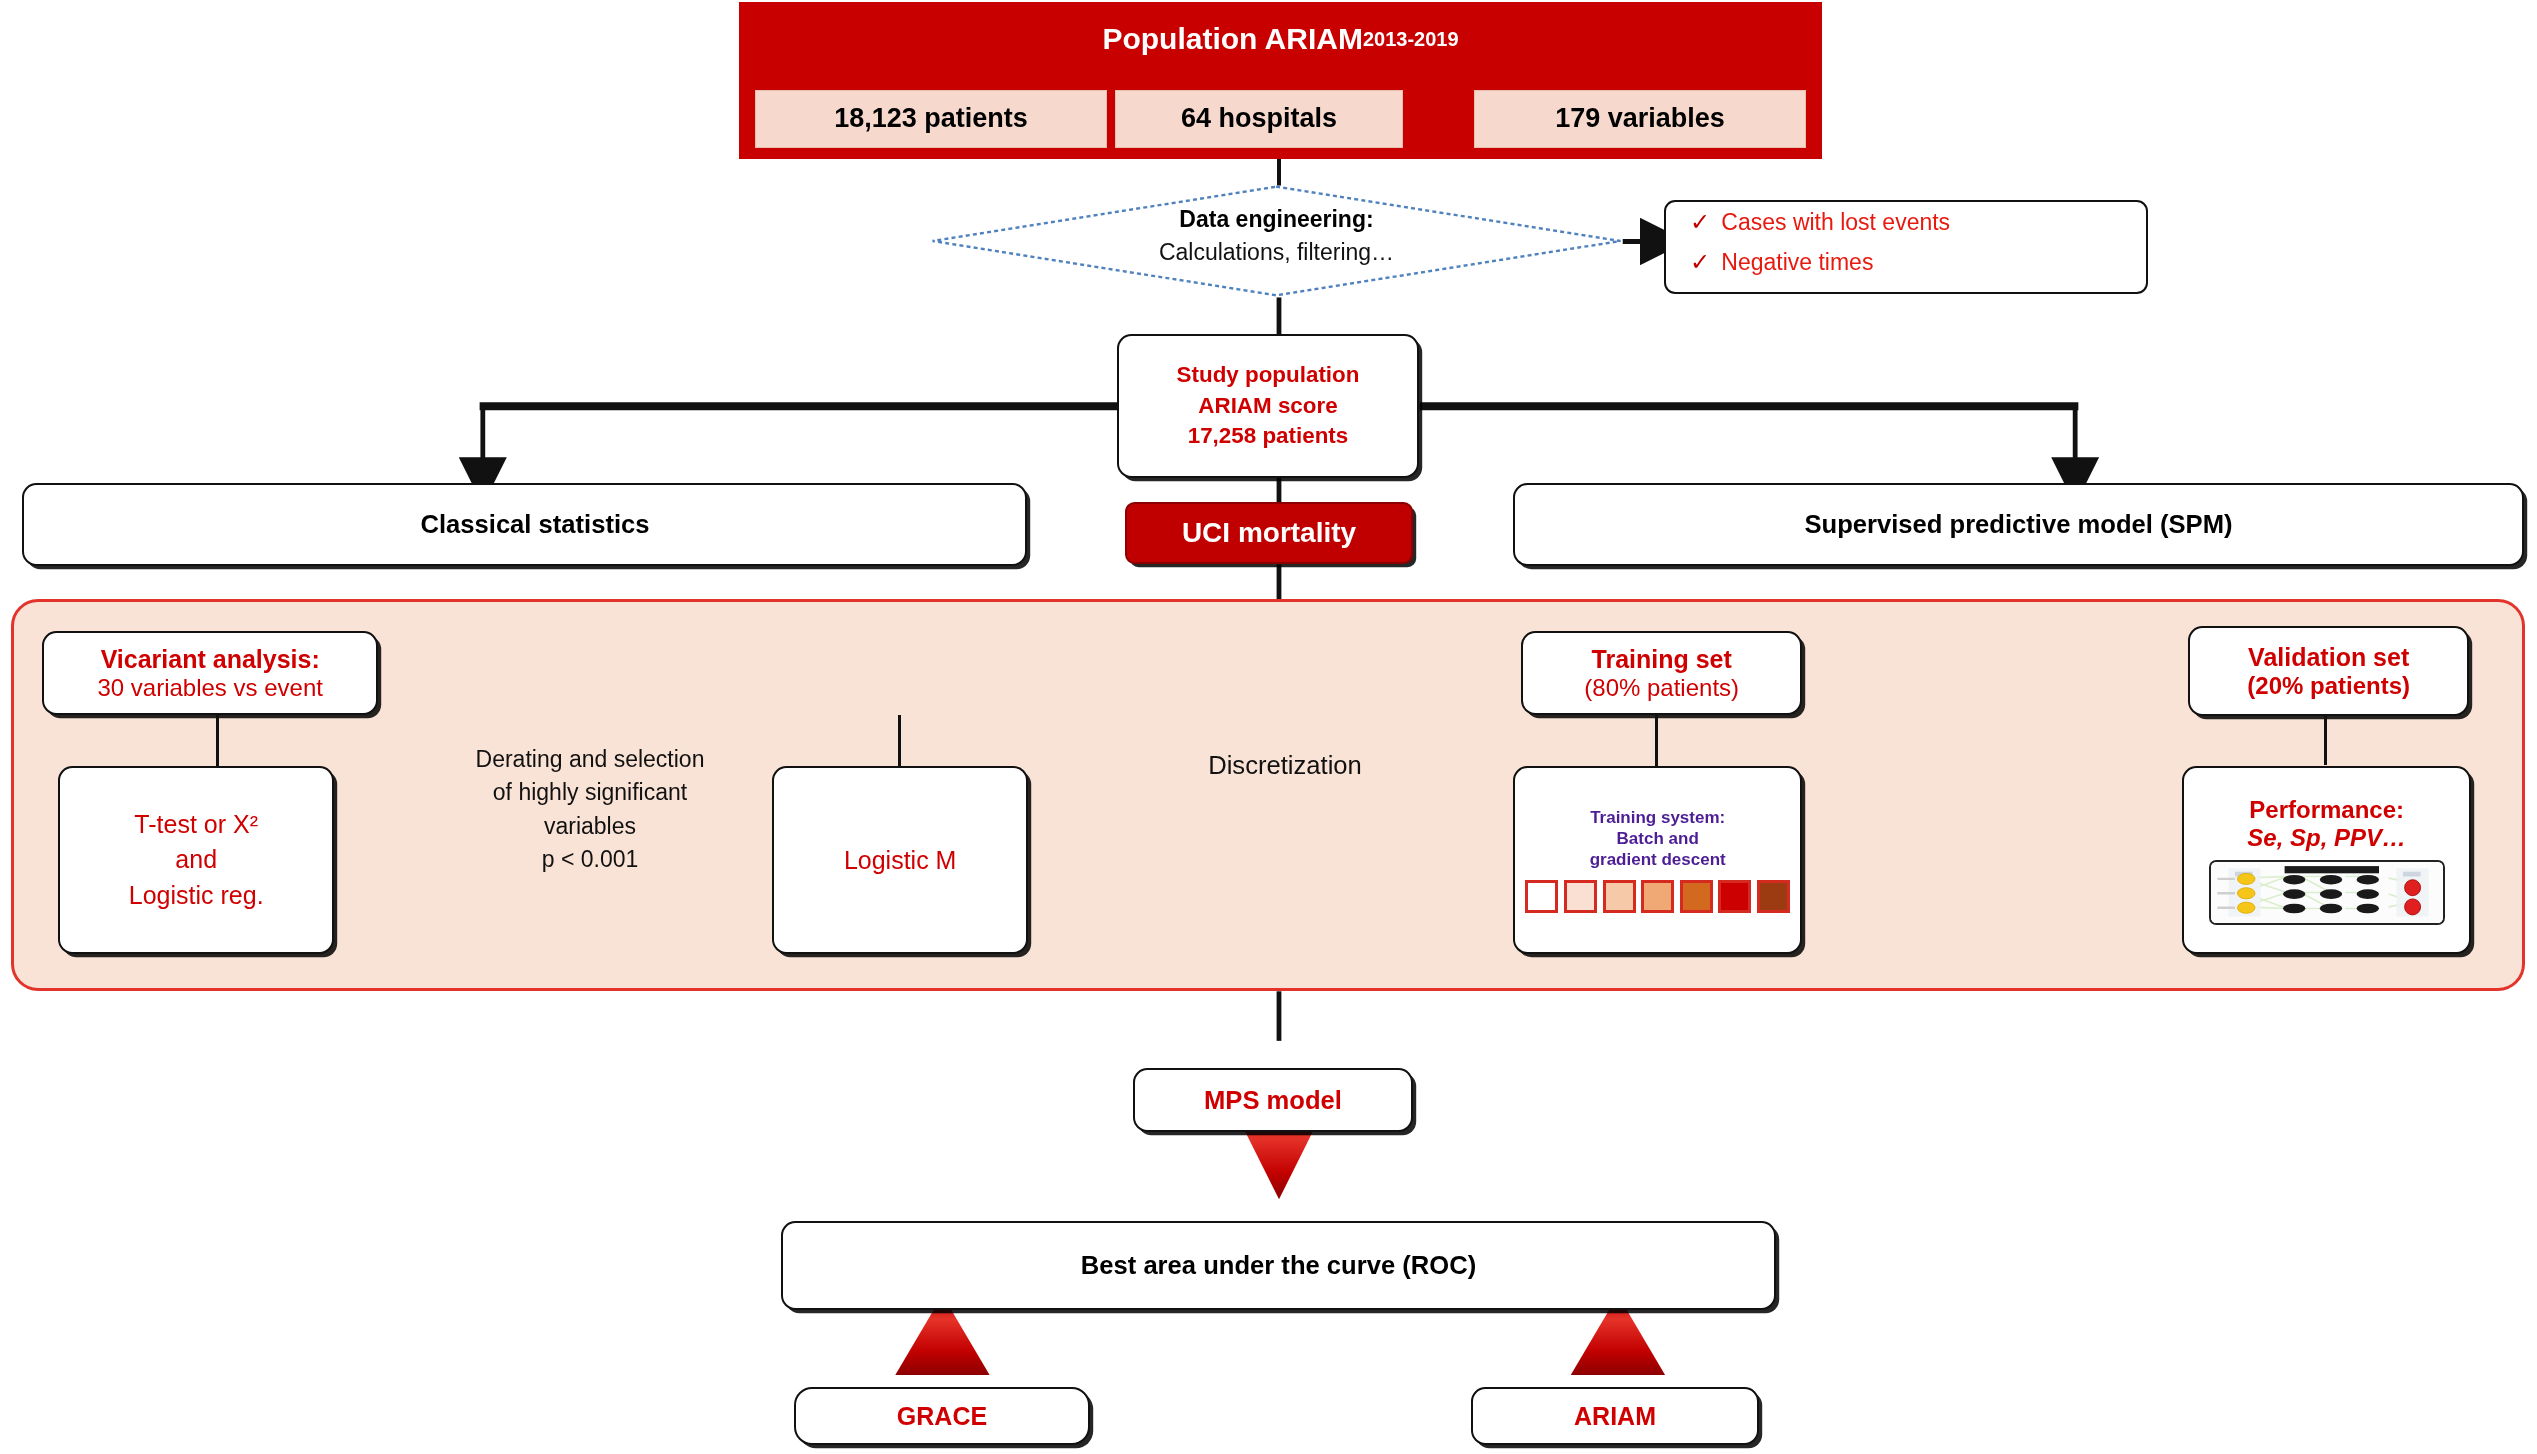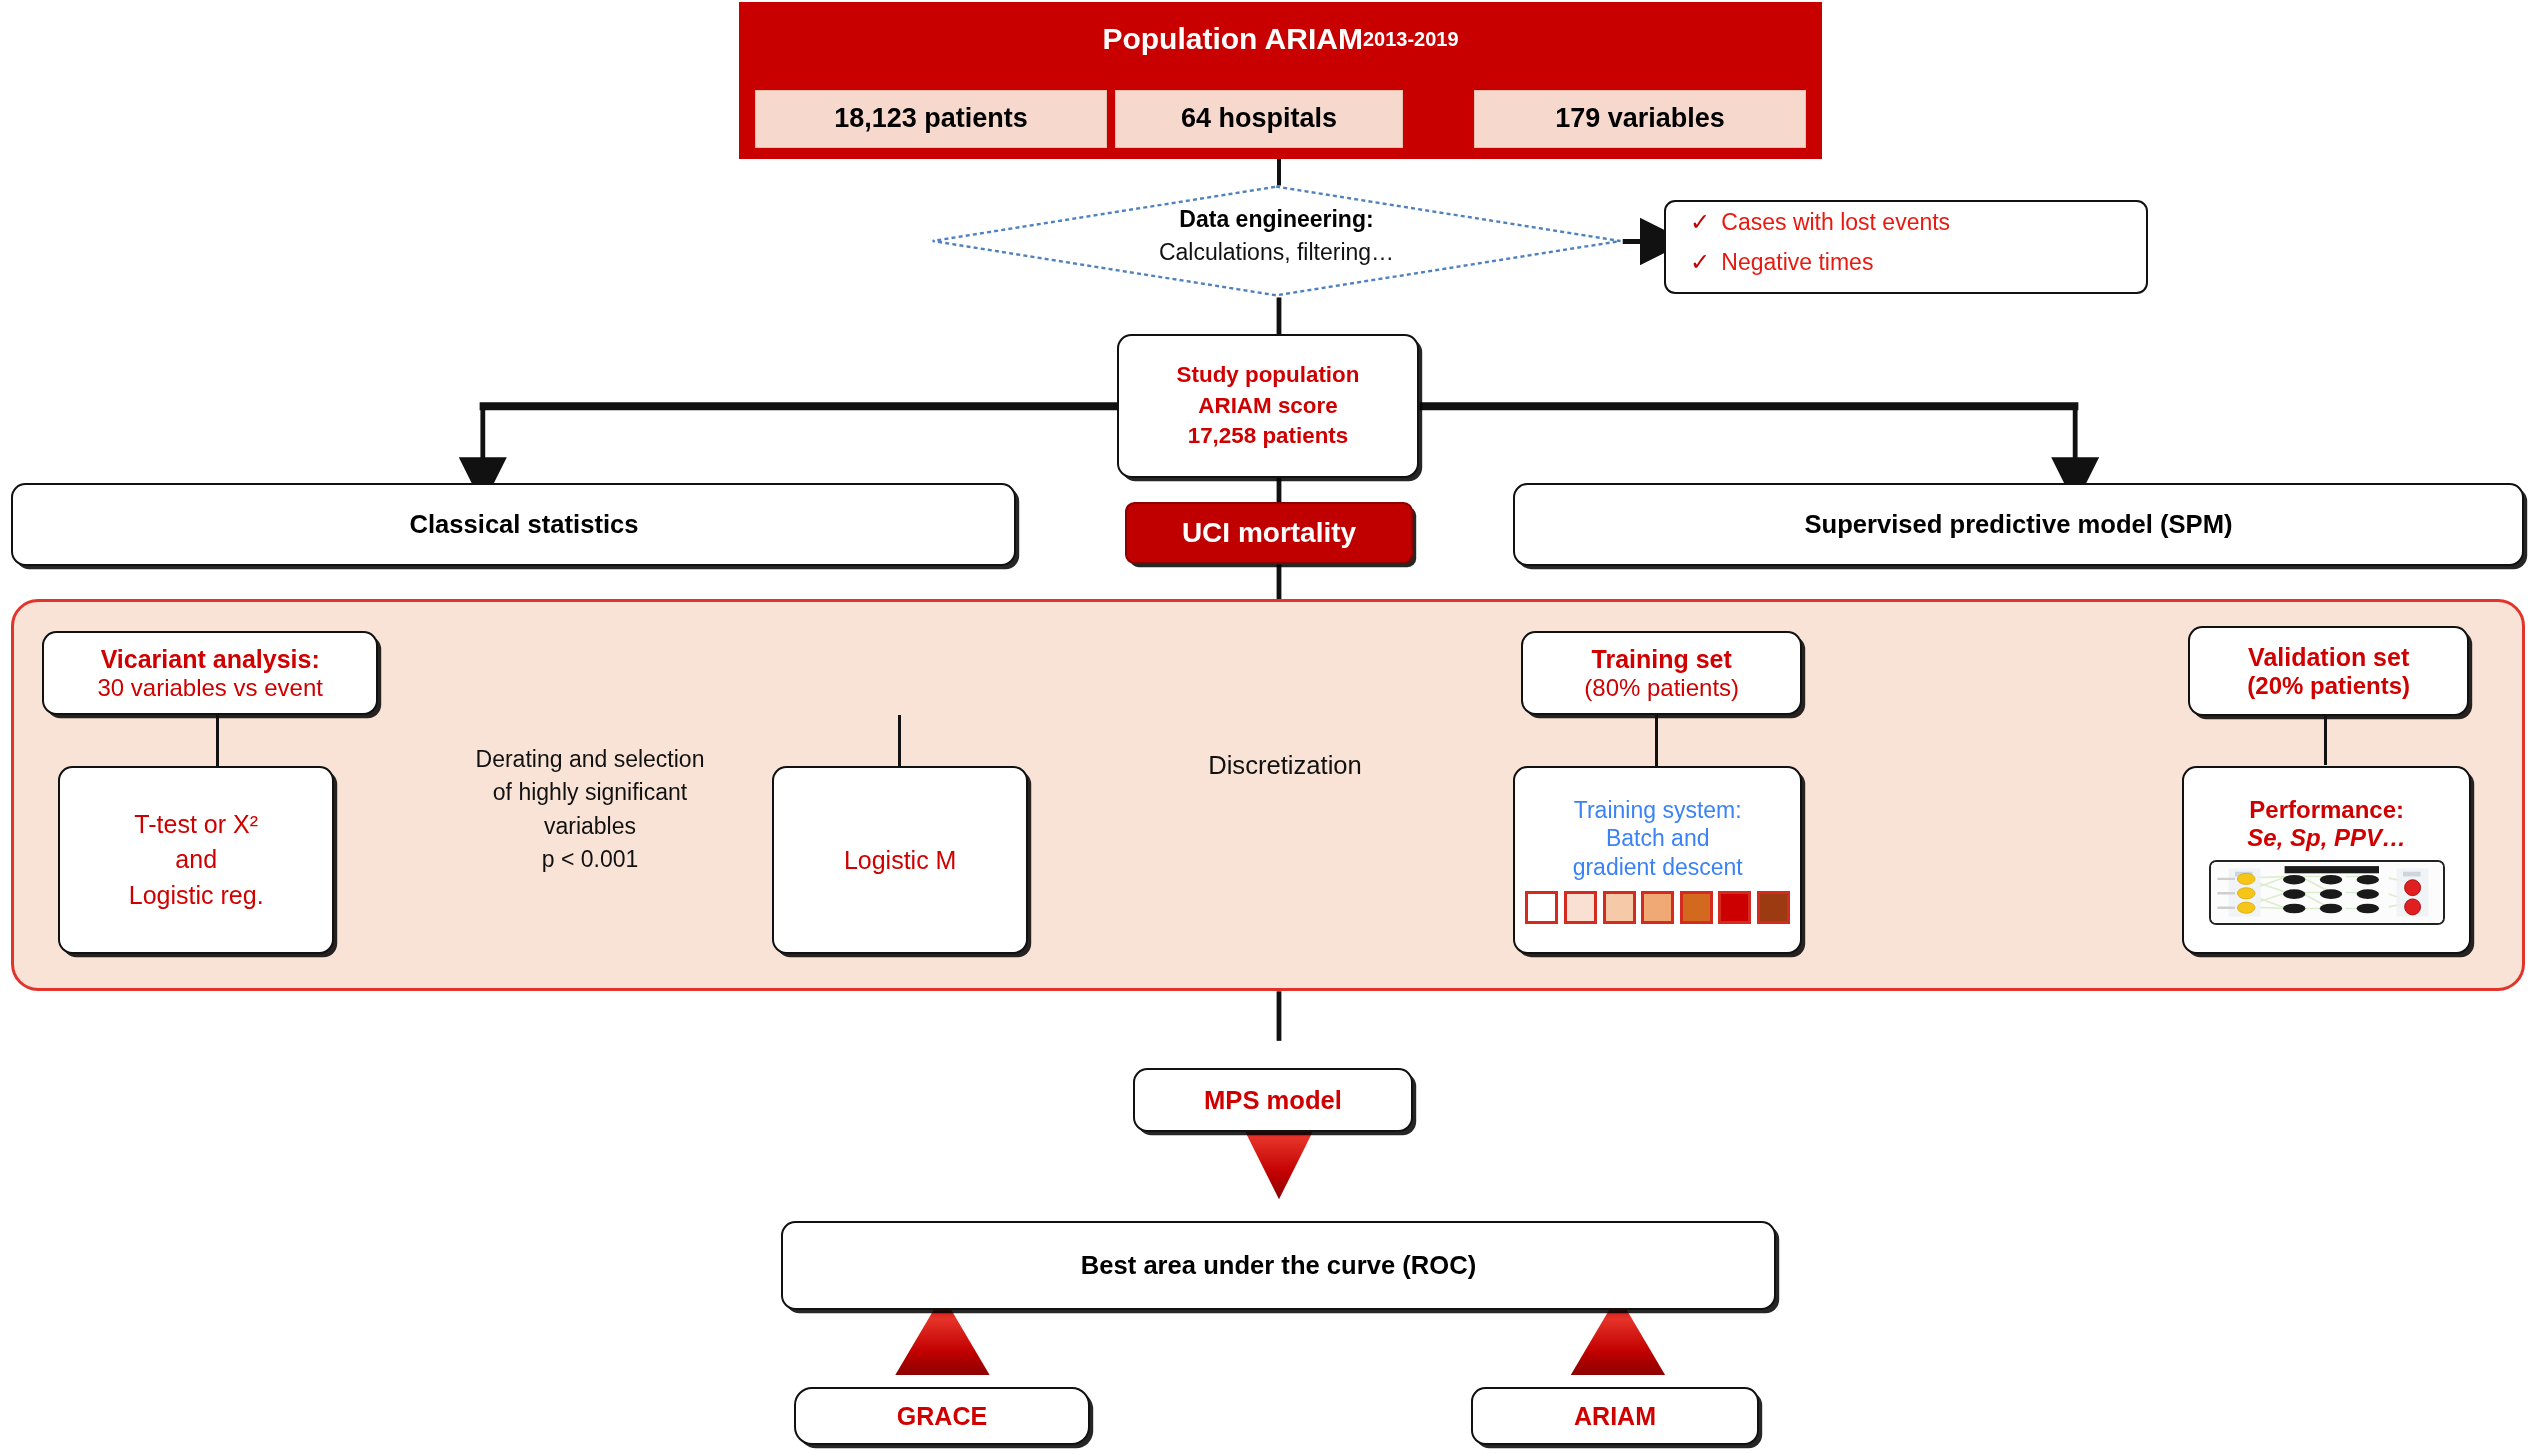--- a/index.html
+++ b/index.html
@@ -38,21 +38,21 @@
 
   
   #study-box{left:1117px;top:334px;width:302px;height:144px;}
   #study-box div{color:#D00000;font-size:22.4px;font-weight:bold;line-height:1.38;}
   
   #uci-box{left:1125px;top:502px;width:288px;height:62px;background:#C00000;
            border:2.4px solid #8d0000;border-radius:9.6px;box-shadow:4px 4px 0 -0.8px rgba(0,0,0,0.85);}
   #uci-box span{color:#fff;font-size:28px;font-weight:bold;}
 
   
-  #classical-box{left:11px;top:483px;width:1005px;height:83px;padding-left:21px;}
+  #classical-box{left:22px;top:483px;width:1005px;height:83px;padding-left:21px;}
   #spm-box{left:1513px;top:483px;width:1011px;height:83px;}
   .branch-lbl{font-size:25.6px;font-weight:bold;color:#000;}
 
   
   #pipeline{left:11.2px;top:599px;width:2514px;height:392px;background:#F9E3D6;
             border:3.2px solid #E2342B;border-radius:27px;}
 
   
   .node{border:2.4px solid #111;border-radius:14.4px;background:#fff;
         box-shadow:4px 4px 0 -0.8px rgba(0,0,0,0.85);}
@@ -72,21 +72,21 @@
   #logm-box{left:758px;top:164px;width:256px;height:188px;}
   #logm-box span{font-size:25px;color:#D00000;}
   #multi-connector{left:884px;top:113px;width:3.2px;height:51px;background:#111;}
 
   #discret-txt{left:1097px;top:751px;width:376px;font-size:25.6px;color:#111;text-align:center;}
 
   #train-box{left:1507px;top:29px;width:281px;height:84px;}
   #train-l1{font-size:25px;font-weight:bold;color:#D00000;}
   #train-l2{font-size:24px;color:#D00000;}
   #trainsys-box{left:1499px;top:164px;width:289px;height:188px;}
-  #trainsys-box .t{font-size:23px;font-weight:normal;color:#3b82f6;line-height:1.25;}
+  #trainsys-box .t{font-size:17px;font-weight:bold;color:#4c1d95;line-height:1.25;}
   #train-connector{left:1641px;top:113px;width:3.2px;height:51px;background:#111;}
   #swatches{display:flex;gap:5.6px;margin-top:9.6px;}
   .swatch{width:27px;height:27px;border:3.2px solid #D42A20;}
 
   #valid-box{left:2174px;top:24px;width:281px;height:90px;}
   #valid-l1{font-size:25px;font-weight:bold;color:#D00000;}
   #valid-l2{font-size:24px;font-weight:bold;color:#D00000;}
   #perf-box{left:2168px;top:164px;width:289px;height:188px;}
   #perf-box .t1{font-size:24px;font-weight:bold;color:#D00000;}
   #perf-box .t2{font-size:24px;font-weight:bold;font-style:italic;color:#D00000;}

